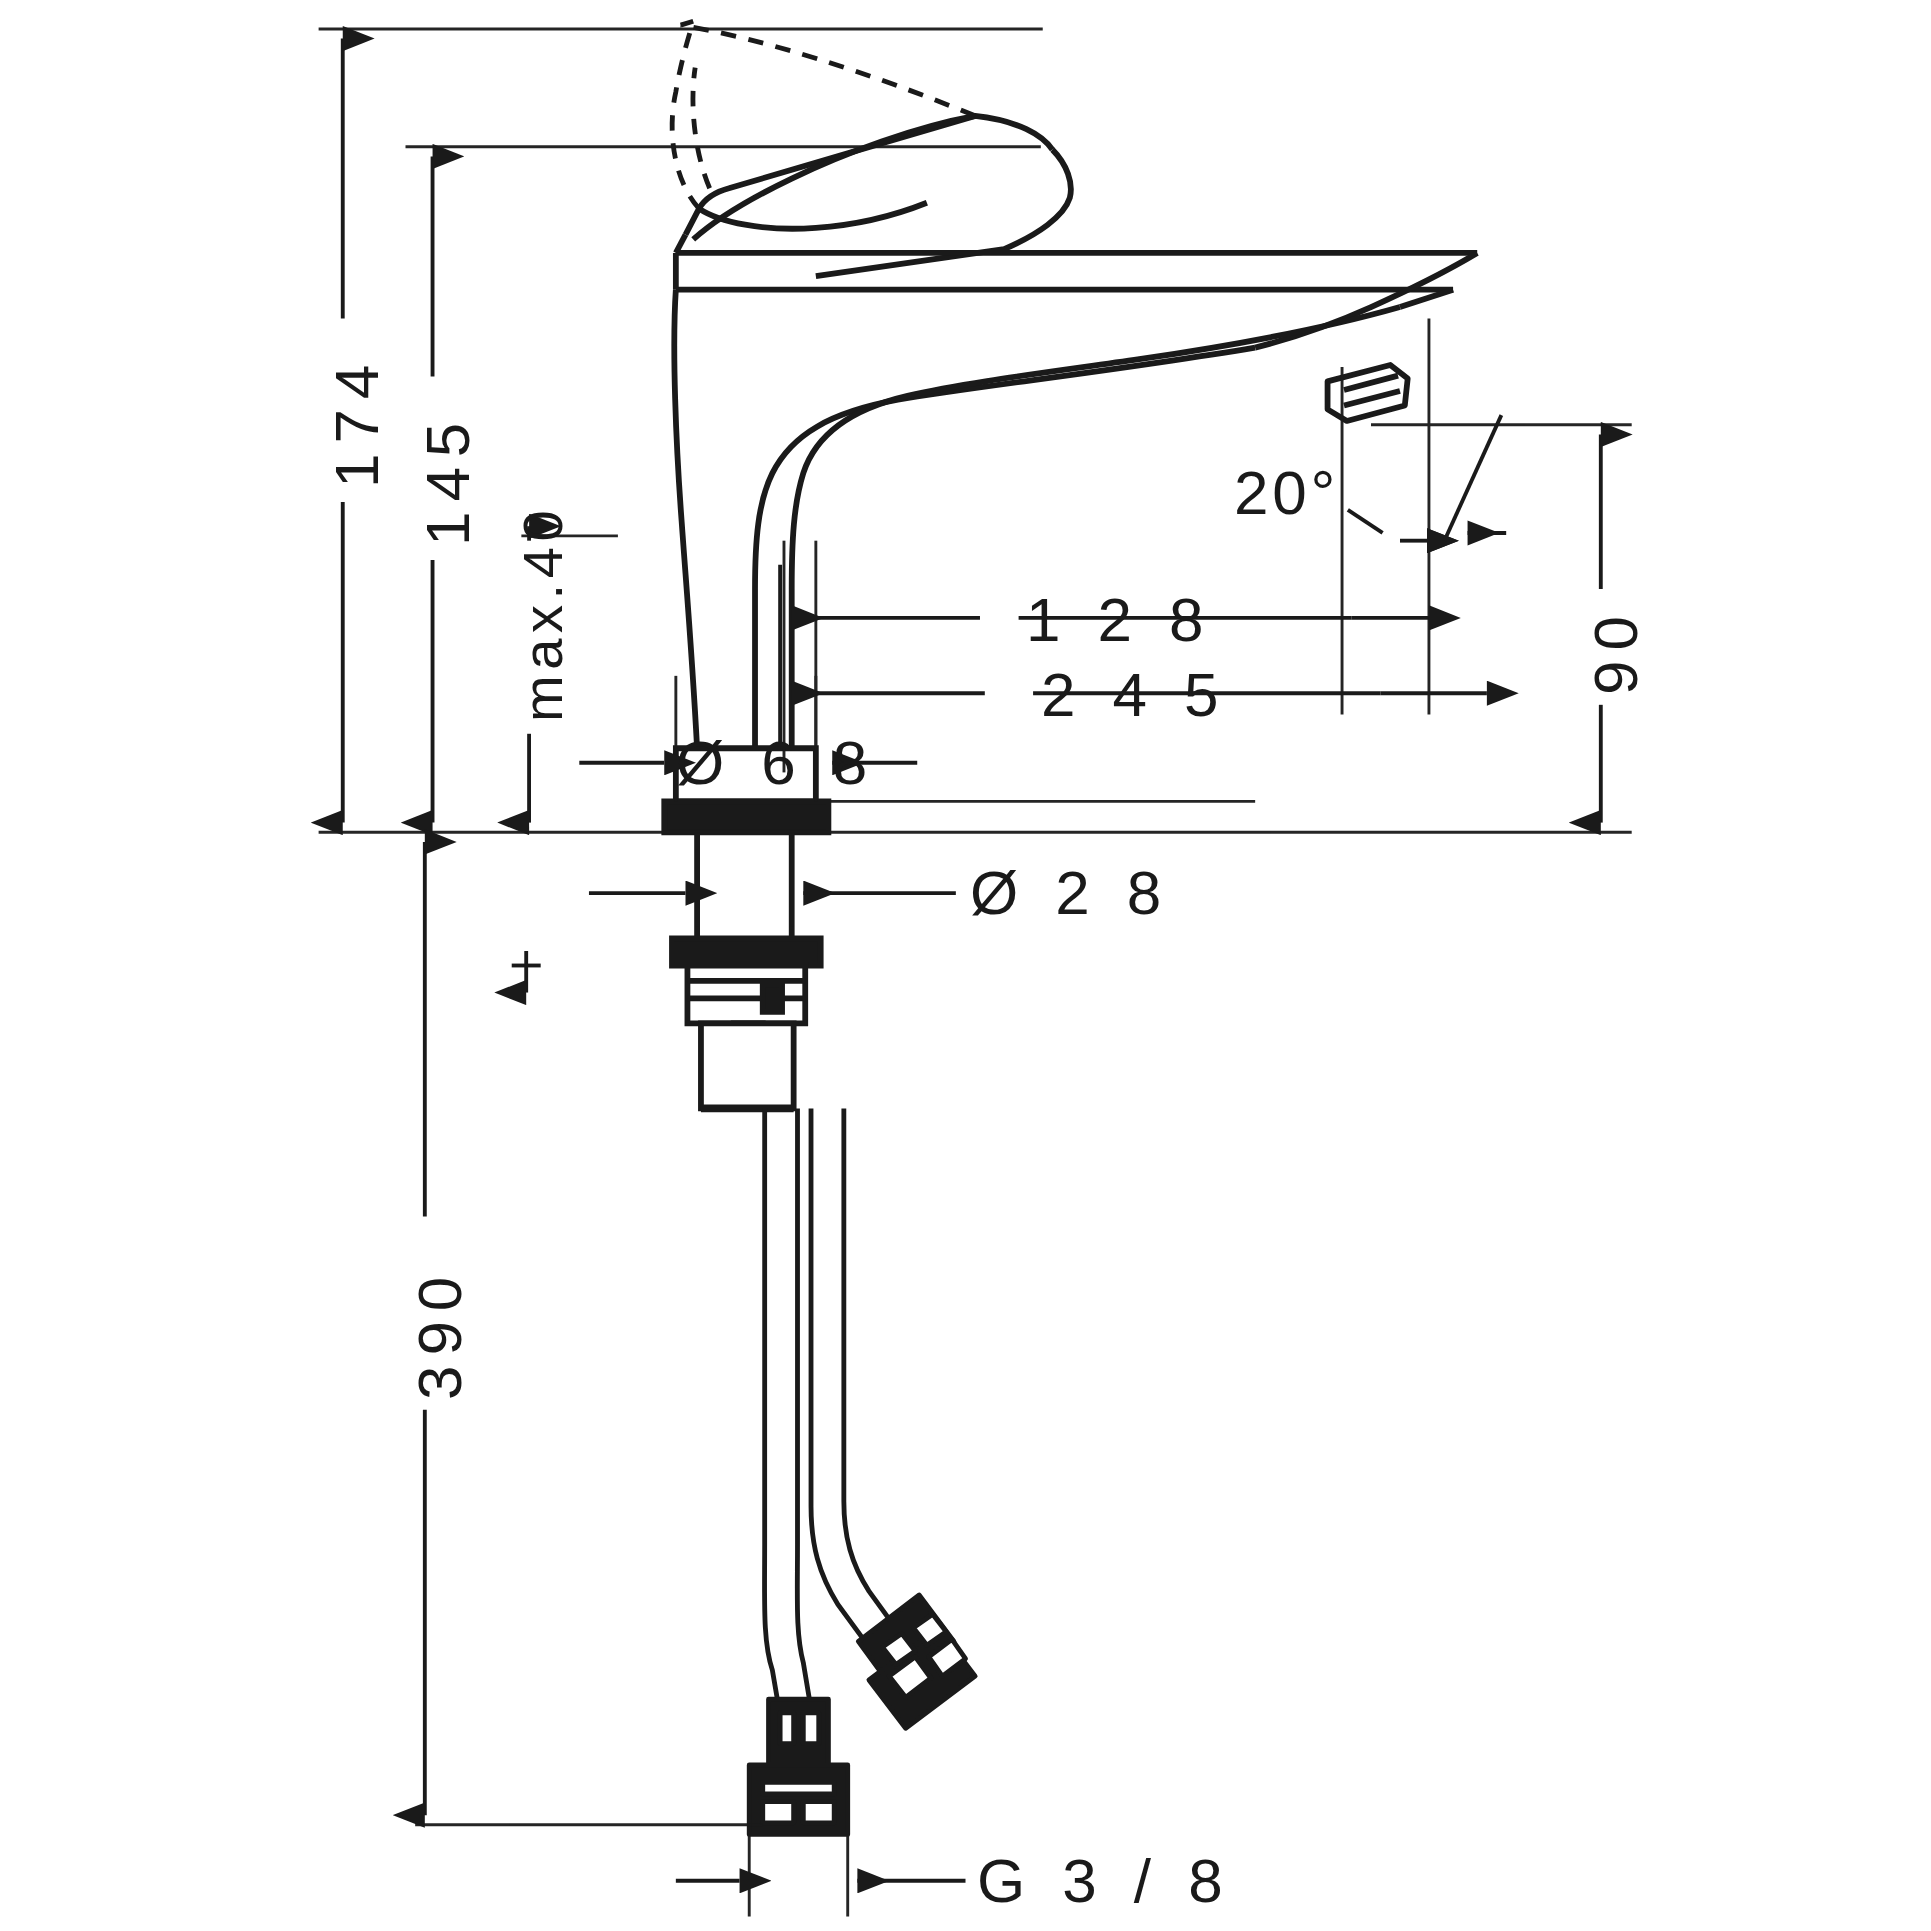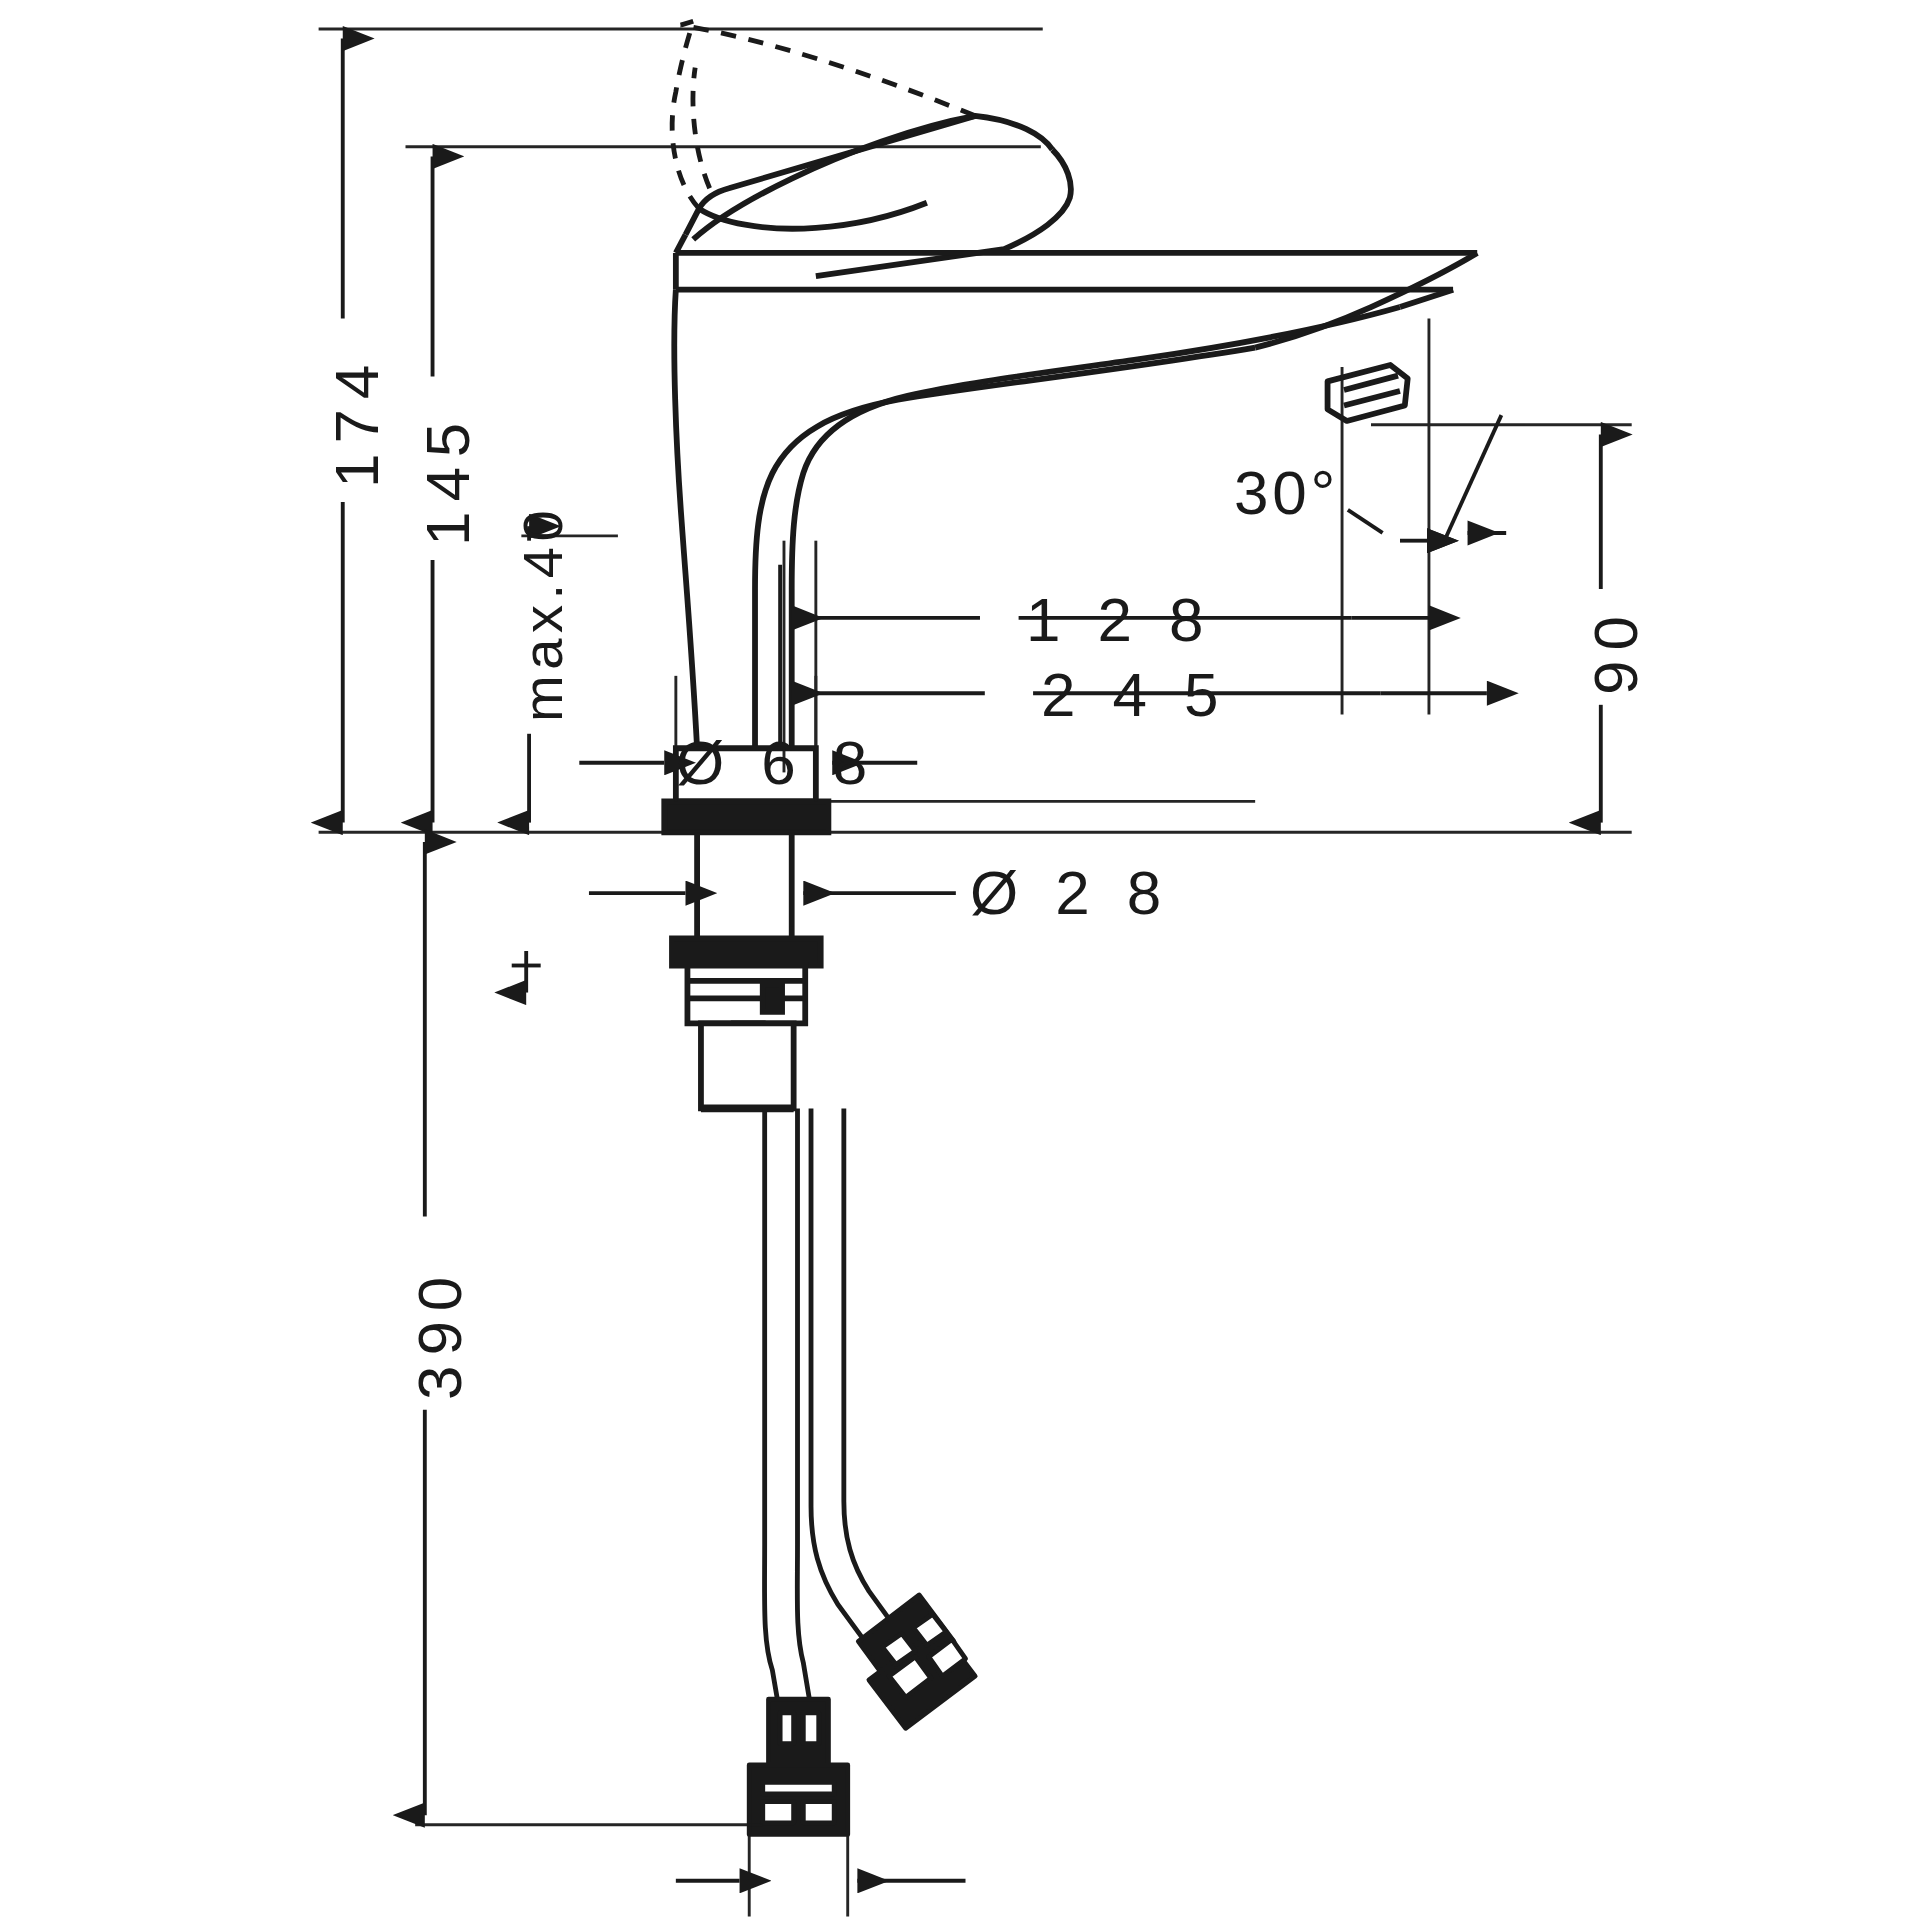--- a/index.html
+++ b/index.html
@@ -265,21 +265,22 @@
   <div class="dim-label rot90 sz-md" style="left:515px; top:722px; letter-spacing:0.10em;">max.40</div>
 
   <div class="dim-label rot90 sz-lg" style="left:1585px; top:695px;">90</div>
 
   <div class="dim-label rot90 sz-lg" style="left:409px; top:1400px;">390</div>
 
   <div class="dim-label sz-lg" style="left:1026px; top:589px;">1 2 8</div>
 
   <div class="dim-label sz-lg" style="left:1041px; top:664px;">2 4 5</div>
 
-  <div class="dim-label sz-lg" style="left:1234px; top:462px; letter-spacing:0.06em;">30°</div>
+  <div class="dim-label sz-lg" style="left:1234px; top:462px; letter-spacing:0.06em;">20°</div>
 
   <div class="dim-label sz-lg" style="left:676px; top:732px;">Ø 6 8</div>
 
   <div class="dim-label sz-lg" style="left:970px; top:862px;text-align:center;">Ø 2 8</div>
 
+  <div class="dim-label sz-lg" style="left:977px; top:1850px;">G 3 / 8</div>
 
 </div>
 
 
 </body></html>

